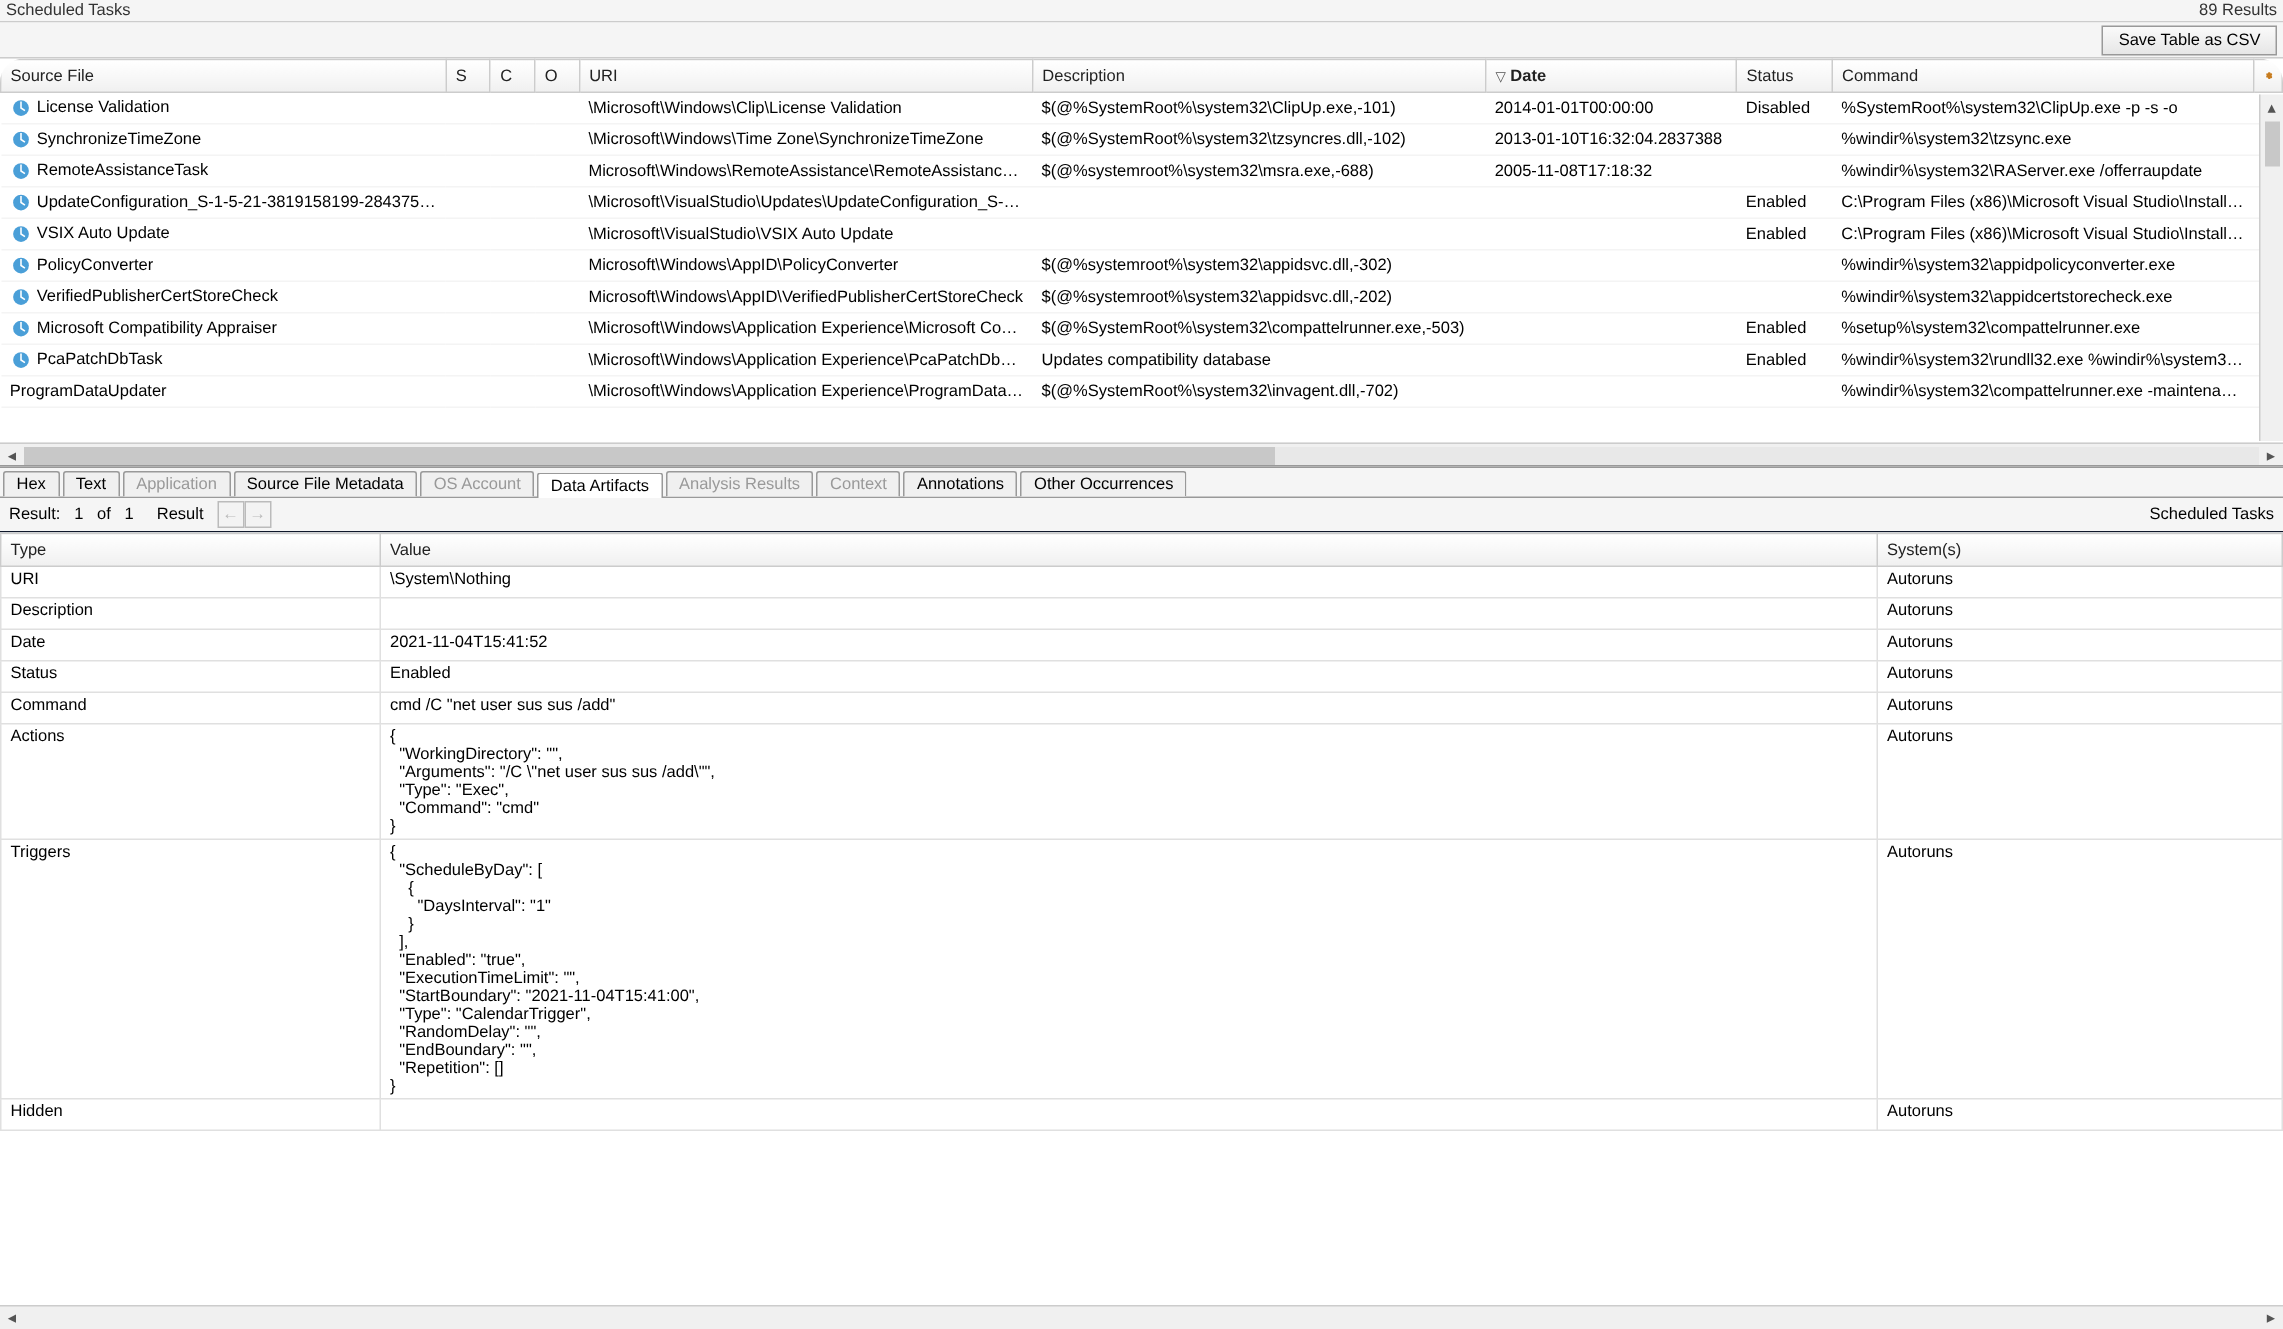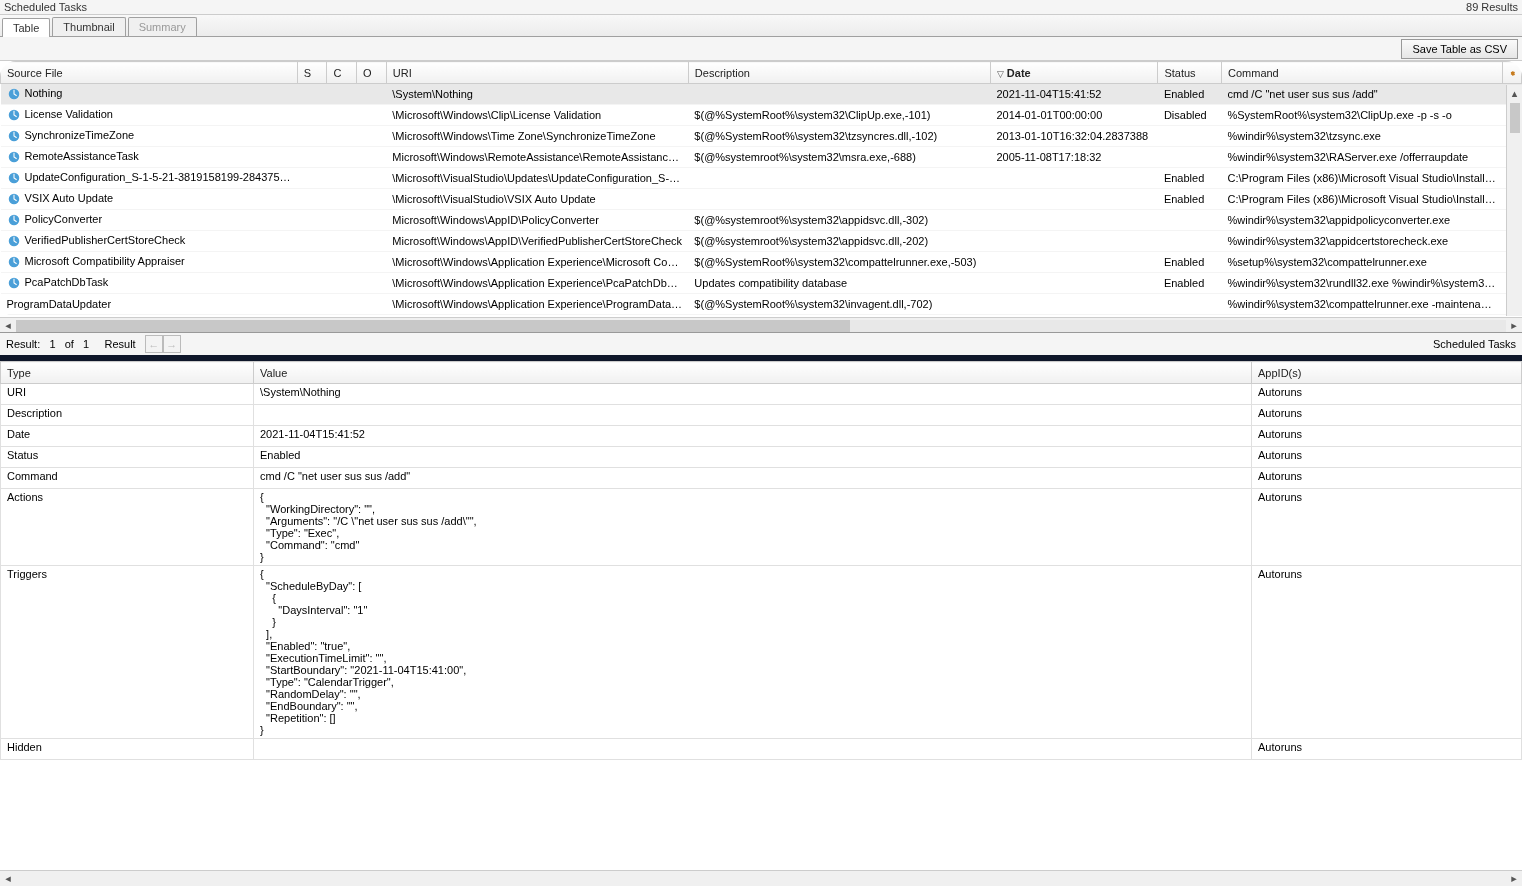--- a/index.html
+++ b/index.html
@@ -37,21 +37,21 @@
 .vscroll-marker .arrow { width:16px; height:16px; display:flex; align-items:center; justify-content:center; color:#555; cursor:pointer;}
 .vscroll-marker .thumb { width:10px; background:#c8c8c8; height:30px; margin-top:2px;}
 
 .gear-icon { width:16px; height:16px; cursor:pointer;}
 
 .mid-tabs { display:flex; background:#f5f5f5; border-top:1px solid #999; border-bottom:1px solid #999; padding:2px 2px 0 2px;}
 .mid-tab { padding: 2px 8px; border:1px solid #999; border-bottom:none; background:#f0f0f0; margin-right:2px; cursor:pointer; font-size:11px; border-radius:2px 2px 0 0;}
 .mid-tab.active { background:#fff; position:relative; top:1px;}
 .mid-tab.disabled { color:#999; cursor:default; }
 
-.result-bar { display:flex; justify-content:space-between; align-items:center; background:#f5f5f5; border-bottom:6px solid #0f172a; padding:2px 6px; font-size:11px;}
+.result-bar { display:flex; justify-content:space-between; align-items:center; background:#f5f5f5; border-bottom:1px solid #0f172a; padding:2px 6px; font-size:11px;}
 .result-bar .nav-arrows { display:inline-flex; gap:0; margin-left:6px;}
 .result-bar .nav-btn { width:18px; height:18px; border:1px solid #bbb; background:#f3f3f3; display:inline-flex; align-items:center; justify-content:center; cursor:pointer; color:#555;}
 .result-bar .nav-btn.disabled { color:#bbb; cursor:default;}
 
 .detail-wrap { flex:1; overflow:auto; position:relative; background:#fff;}
 .detail-table { width:100%; border-collapse:collapse; table-layout:fixed;padding-left:19px;}
 .detail-table th { background:linear-gradient(#fff,#f0f0f0); border:1px solid #ccc; font-weight:normal; padding:3px 6px; text-align:left; height:22px;}
 .detail-table td { border:1px solid #e0e0e0; padding:2px 6px; vertical-align:top; font-size:11px;}
 .detail-table pre { font-family:"Segoe UI",Tahoma,sans-serif; font-size:11px; white-space:pre; margin:0;}
 
@@ -61,25 +61,20 @@
 </head>
 <body>
 
 <div class="window">
 
   <div class="title-bar">
     <span class="title">Scheduled Tasks</span>
     <span class="results">89  Results</span>
   </div>
 
-  <div class="tabs-row">
-    <div class="tab active">Table</div>
-    <div class="tab">Thumbnail</div>
-    <div class="tab disabled">Summary</div>
-  </div>
 
   <div class="toolbar-row">
     <button class="btn">Save Table as CSV</button>
   </div>
 
   <div class="table-wrap">
     <div class="table-scroll">
       <table>
         <colgroup>
           <col style="width:280px">
@@ -107,35 +102,20 @@
             <th>
               <span class="gear-icon">
                 <svg viewBox="0 0 16 16">
                     <path fill="#c77c1f" d="M8 5a3 3 0 100 6 3 3 0 000-6zm6.3 3l1.2-1-1-2.4-1.5.5a5 5 0 00-1-.6L11.6 3H8.4l-.4 1.5a5 5 0 00-1 .6L5.5 4.6l-1 2.4 1.2 1a5 5 0 000 1.2l-1.2 1 1 2.4 1.5-.5c.3.2.6.4 1 .6L8.4 15h3.2l.4-1.5c.4-.2.7-.4 1-.6l1.5.5 1-2.4-1.2-1a5 5 0 000-1.2z"></path>
                   </svg>
               </span>
             </th>
           </tr>
         </thead>
         <tbody id="main-tbody">
-            <tr class="selected">
-              <td><span class="icon-task"><svg viewBox="0 0 16 16">
-                    <circle cx="8" cy="8" r="6" fill="#4a9fd8"></circle>
-                    <path d="M8 3v5l3 2" stroke="#fff" stroke-width="1.2" fill="none"></path>
-                  </svg></span>Nothing</td>
-              <td></td>
-              <td></td>
-              <td></td>
-              <td>\System\Nothing</td>
-              <td></td>
-              <td>2021-11-04T15:41:52</td>
-              <td>Enabled</td>
-              <td>cmd /C "net user sus sus /add"</td>
-              <td></td>
-            </tr>
             <tr>
               <td><span class="icon-task"><svg viewBox="0 0 16 16">
                     <circle cx="8" cy="8" r="6" fill="#4a9fd8"></circle>
                     <path d="M8 3v5l3 2" stroke="#fff" stroke-width="1.2" fill="none"></path>
                   </svg></span>License Validation</td>
               <td></td>
               <td></td>
               <td></td>
               <td>\Microsoft\Windows\Clip\License Validation</td>
               <td>$(@%SystemRoot%\system32\ClipUp.exe,-101)</td>
@@ -285,20 +265,32 @@
     </div>
     <div class="hscroll">
       <span class="arrow">◂</span>
       <div class="track">
           <div class="thumb"></div>
         </div>
       <span class="arrow">▸</span>
     </div>
   </div>
 
+  <div class="mid-tabs">
+    <div class="mid-tab">Hex</div>
+    <div class="mid-tab">Text</div>
+    <div class="mid-tab disabled">Application</div>
+    <div class="mid-tab">Source File Metadata</div>
+    <div class="mid-tab disabled">OS Account</div>
+    <div class="mid-tab active">Data Artifacts</div>
+    <div class="mid-tab disabled">Analysis Results</div>
+    <div class="mid-tab disabled">Context</div>
+    <div class="mid-tab">Annotations</div>
+    <div class="mid-tab">Other Occurrences</div>
+  </div>
 
   <div class="result-bar">
     <div>
       <span>Result:</span>
       &nbsp;&nbsp;<span>1</span>
       &nbsp;&nbsp;<span>of</span>
       &nbsp;&nbsp;<span>1</span>
       &nbsp;&nbsp;&nbsp;&nbsp;<span>Result</span>
       <span class="nav-arrows">
         <span class="nav-btn disabled">←</span>
@@ -312,21 +304,21 @@
     <table class="detail-table">
       <colgroup>
           <col style="width:253px">
           <col>
           <col style="width:270px">
         </colgroup>
       <thead>
         <tr>
           <th>Type</th>
           <th>Value</th>
-          <th>AppID(s)</th>
+          <th>System(s)</th>
         </tr>
       </thead>
       <tbody id="detail-tbody">
           <tr>
             <td>URI</td>
             <td>\System\Nothing</td>
             <td>Autoruns</td>
           </tr>
           <tr>
             <td>Description</td>

